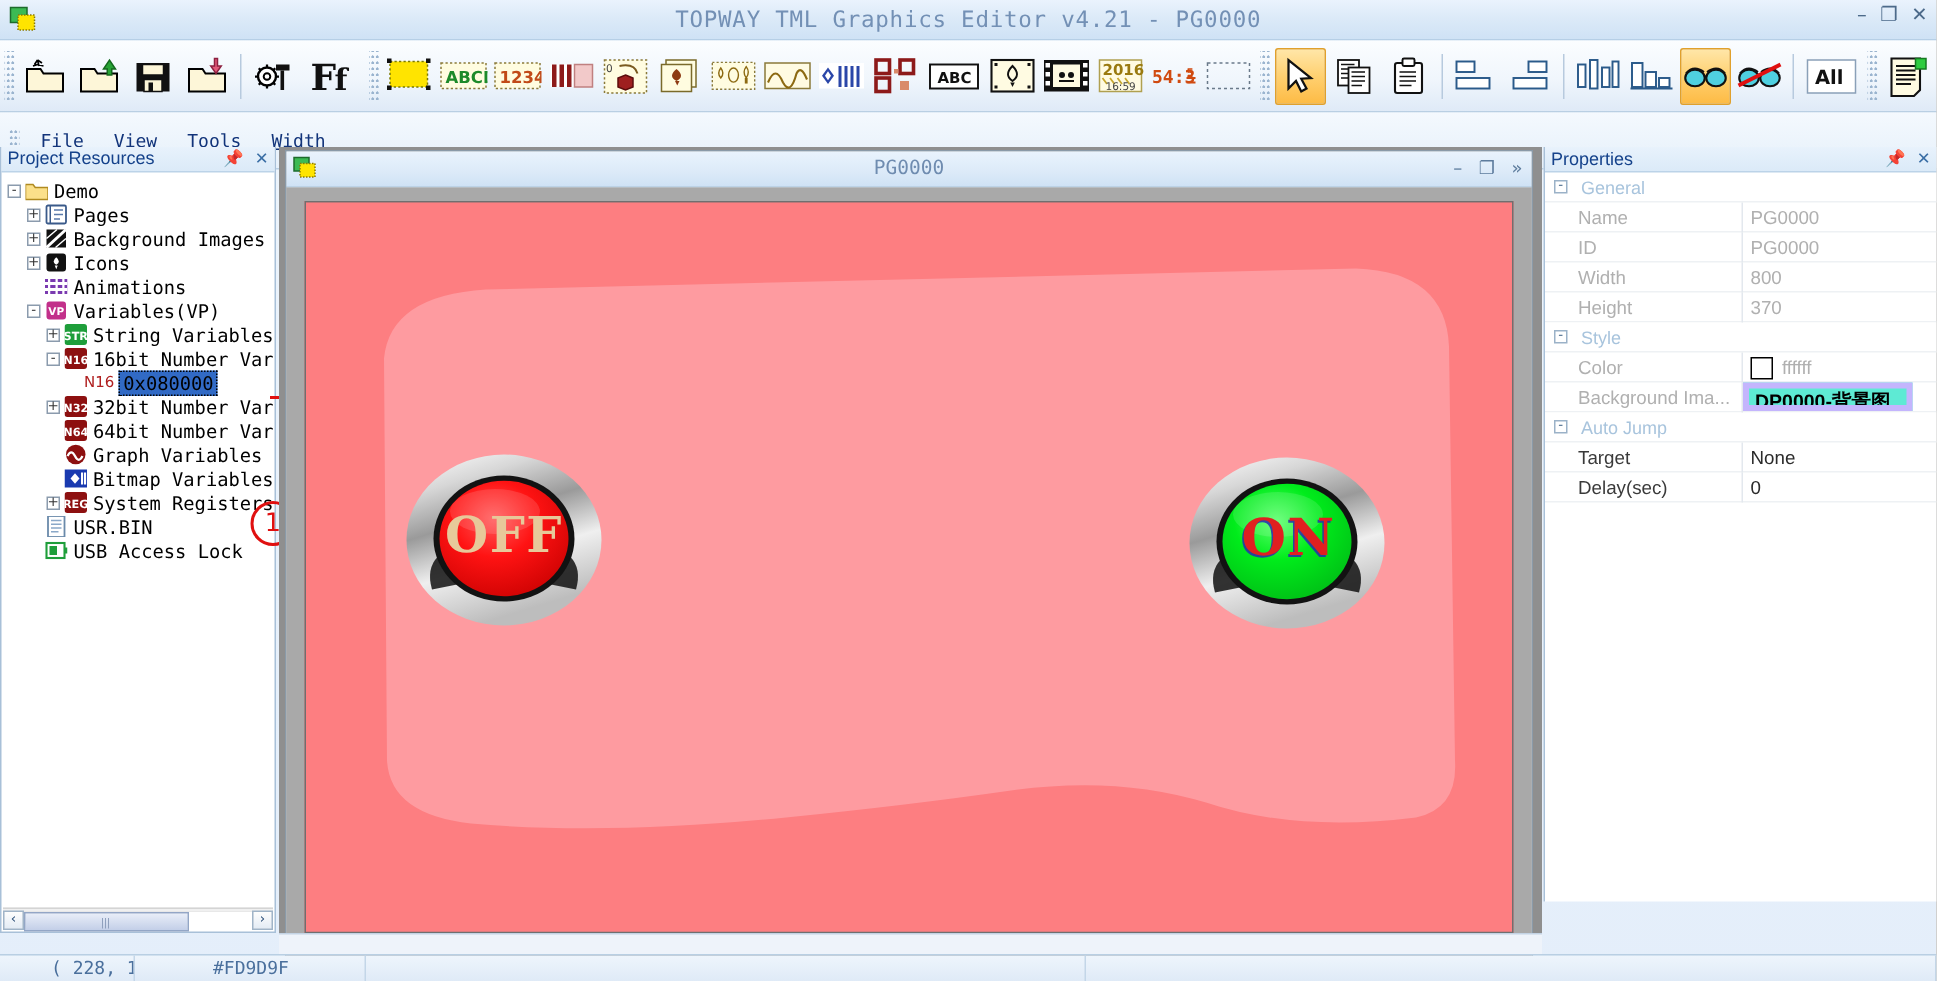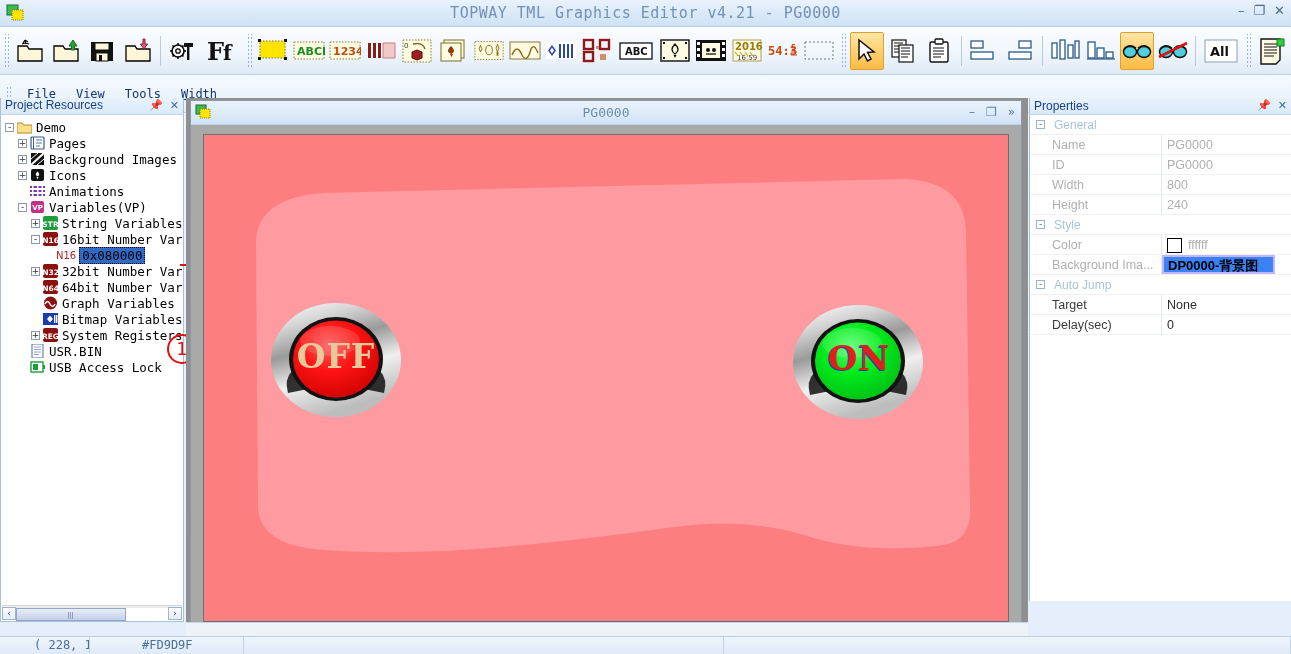--- a/index.html
+++ b/index.html
@@ -194,21 +194,21 @@
   .gkey.dark { color:#3a3a3a; }
   .gval {
     flex:1; padding-left:5px; color:#b0b0b0;
     font-family:"Liberation Sans",sans-serif; font-size:12.5px;
     height:20px; line-height:20px; overflow:hidden; white-space:nowrap;
   }
   .gval.dark { color:#2b2b2b; }
   .swatch { width:15px;height:15px;border:1px solid #000;background:#ffffff;
     display:inline-block; vertical-align:middle; margin-right:6px;}
   .gval.editing {
-    background:#3b82f6; border:2px solid #c4b5fd; height:19px; line-height:17px;
+    background:#5eead4; border:4px solid #c4b5fd; height:19px; line-height:17px;
     font-weight:bold; color:#000; font-size:13px; position:relative; margin-right:16px;
     padding-left:4px;
   }
 
   
   .statusbar {
     position:absolute; left:0; bottom:0; width:1291px; height:18px;
     background: linear-gradient(180deg,#eef5fc 0%, #dfeaf7 100%);
     border-top:1px solid #b9cfe3; display:flex; align-items:center;
   }
@@ -801,21 +801,21 @@
         <div class="grow">
           <div class="gkey">ID</div>
           <div class="gval"><span>PG0000</span></div>
         </div>
         <div class="grow">
           <div class="gkey">Width</div>
           <div class="gval"><span>800</span></div>
         </div>
         <div class="grow">
           <div class="gkey">Height</div>
-          <div class="gval"><span>240</span></div>
+          <div class="gval"><span>370</span></div>
         </div>
         <div class="grow gcat">
           <span class="gexp">-</span>
           <span class="gcat-label">Style</span>
         </div>
         <div class="grow">
           <div class="gkey">Color</div>
           <div class="gval"><span class="swatch" style="background: rgb(255, 255, 255);"></span><span>ffffff</span></div>
         </div>
         <div class="grow">

